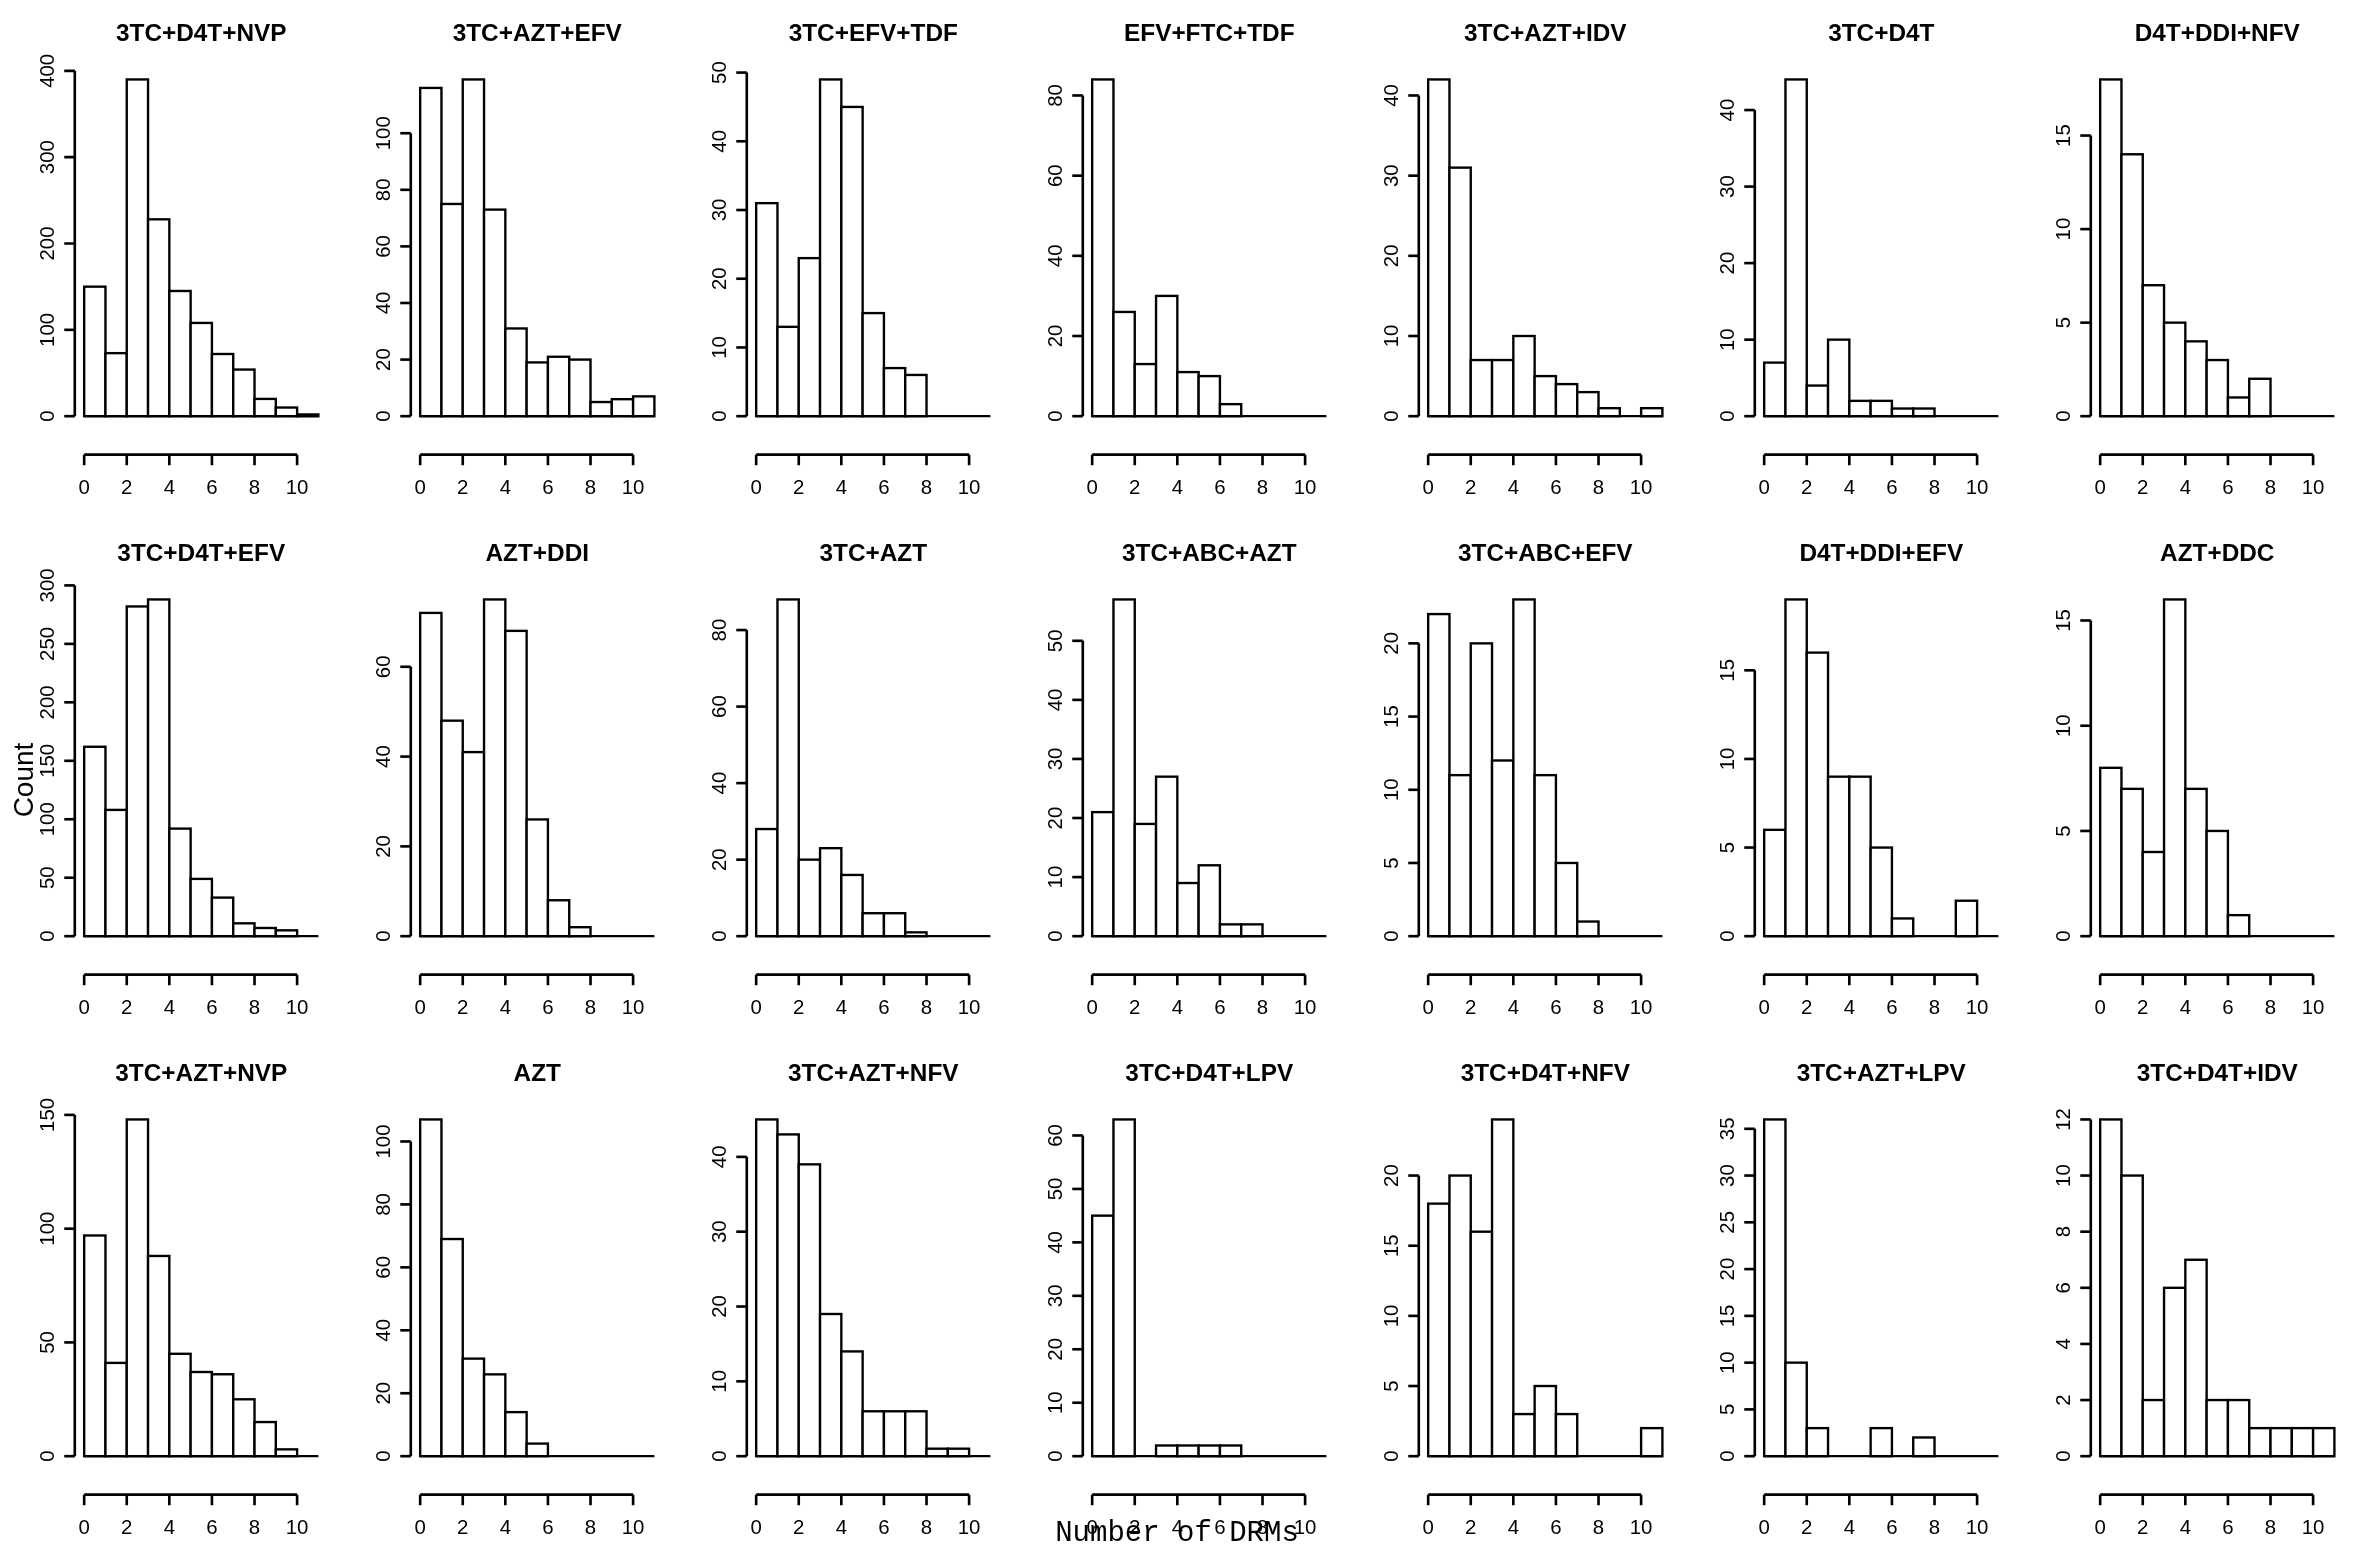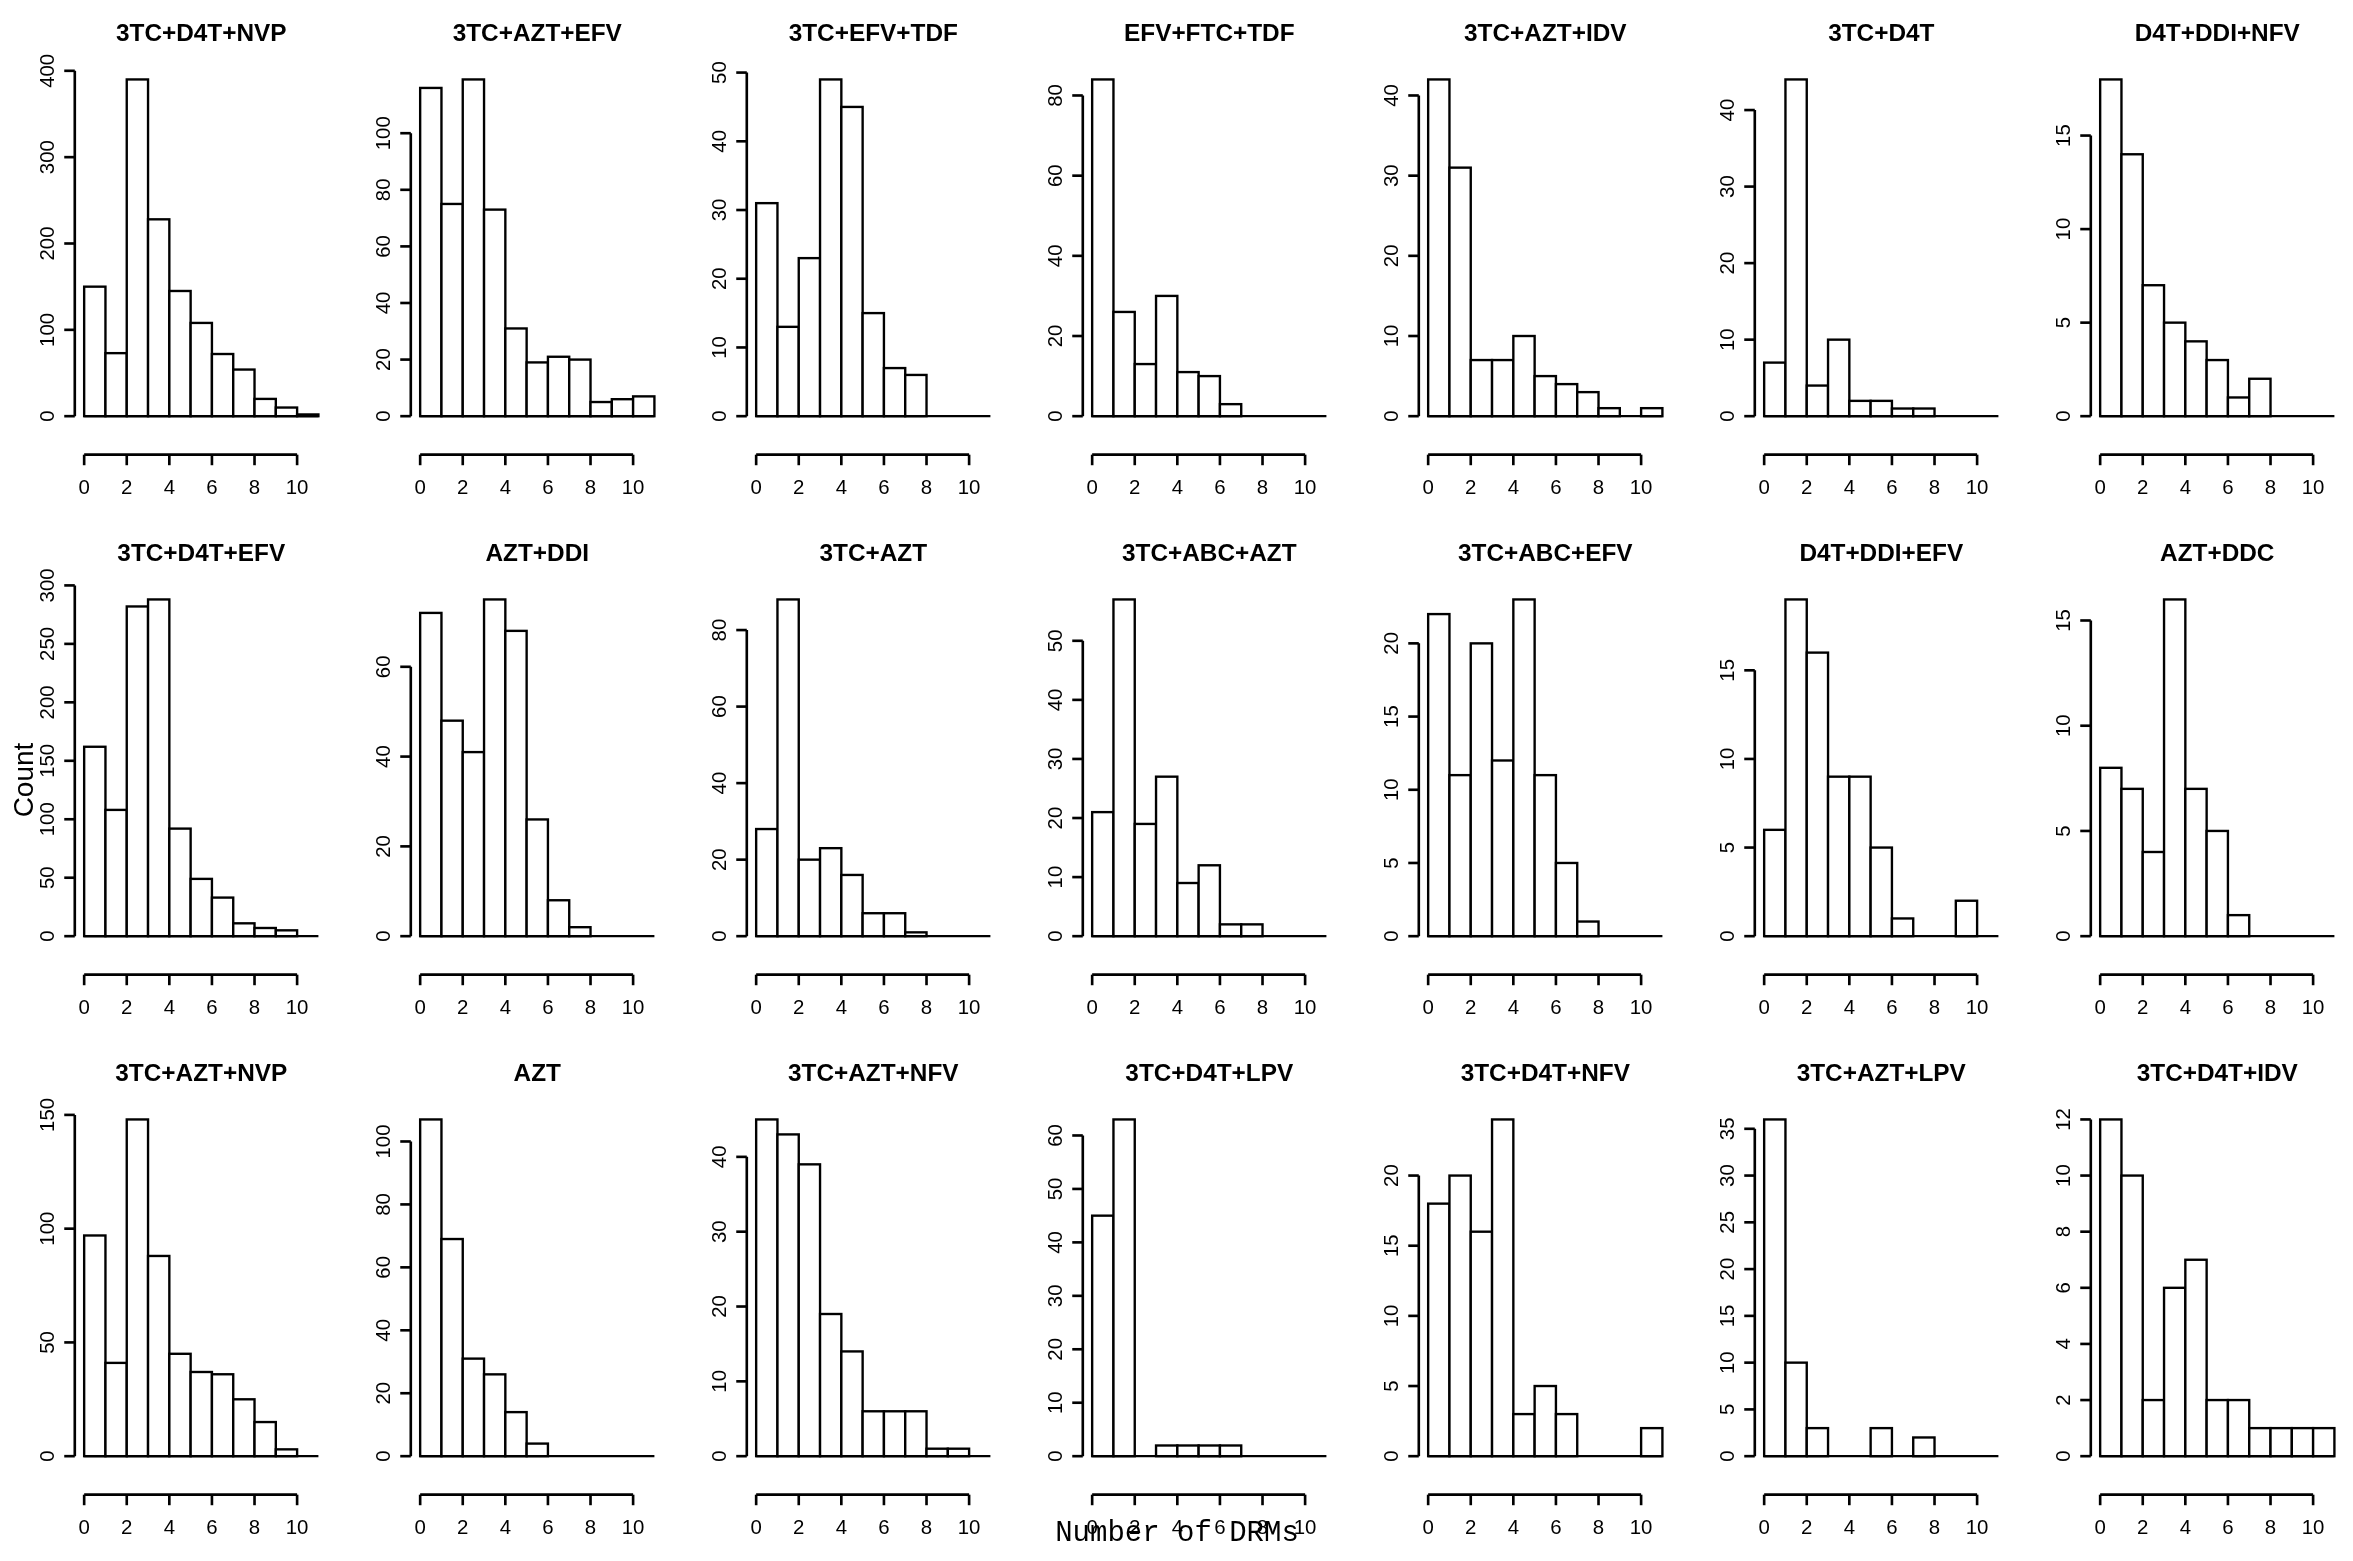--- a/index.html
+++ b/index.html
@@ -8,20 +8,21 @@
     background: #ffffff;
     font-family: "Liberation Sans", sans-serif;
     color: #000000;
   }
   #figure {
     position: relative;
     width: 2354px;
     height: 1561px;
     background: #ffffff;
     overflow: hidden;
+    border-radius: 15px;
   }
   #panels {
     position: absolute;
     left: 0.7px;
     top: 0;
     display: grid;
     grid-template-columns: repeat(7, 336px);
     grid-template-rows: repeat(3, 520px);
   }
   .panel {

